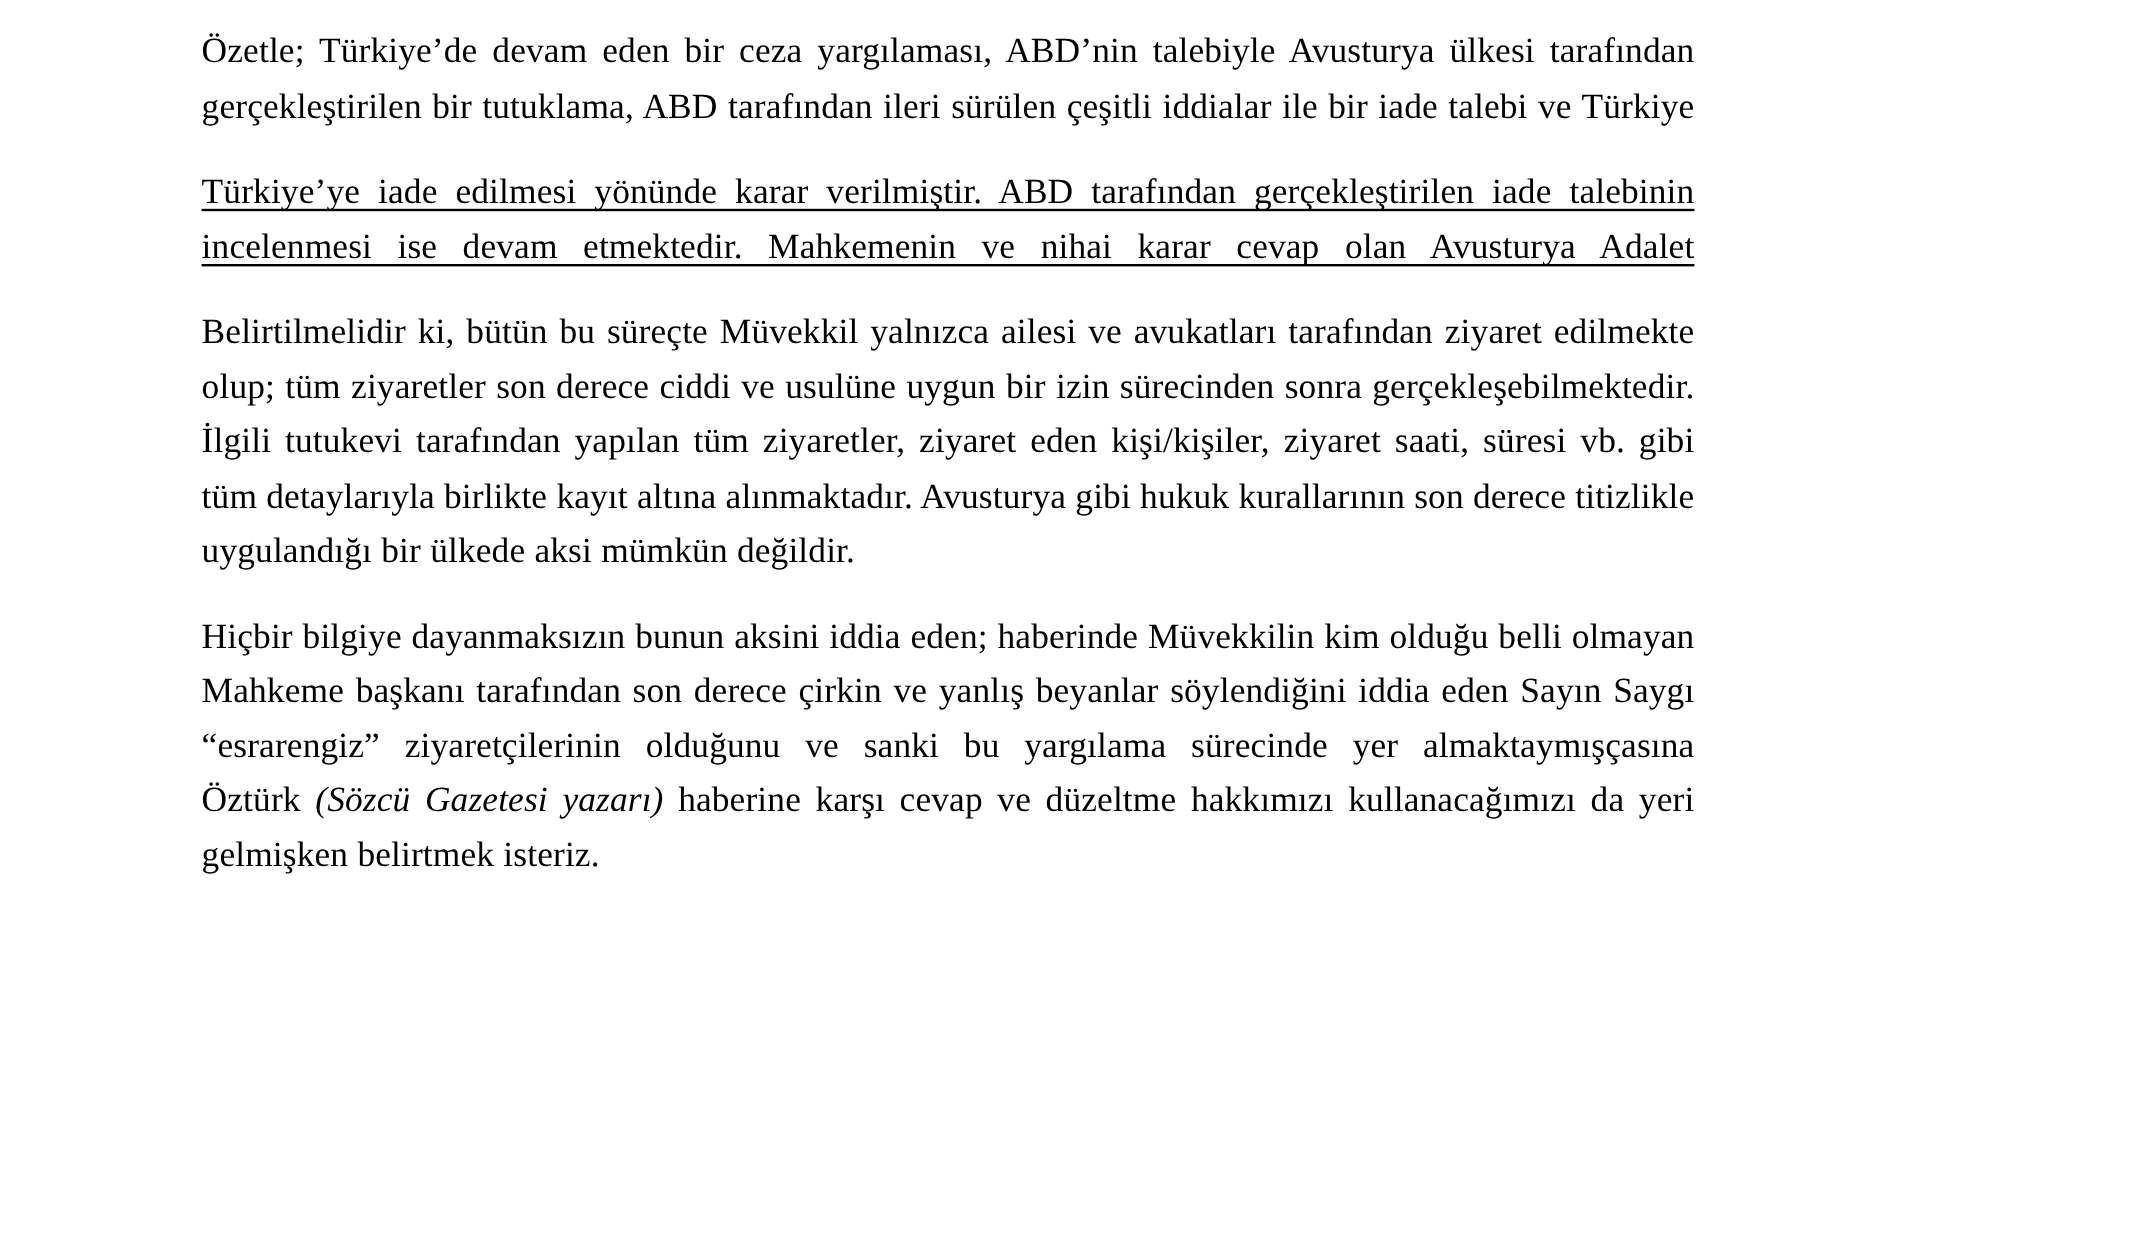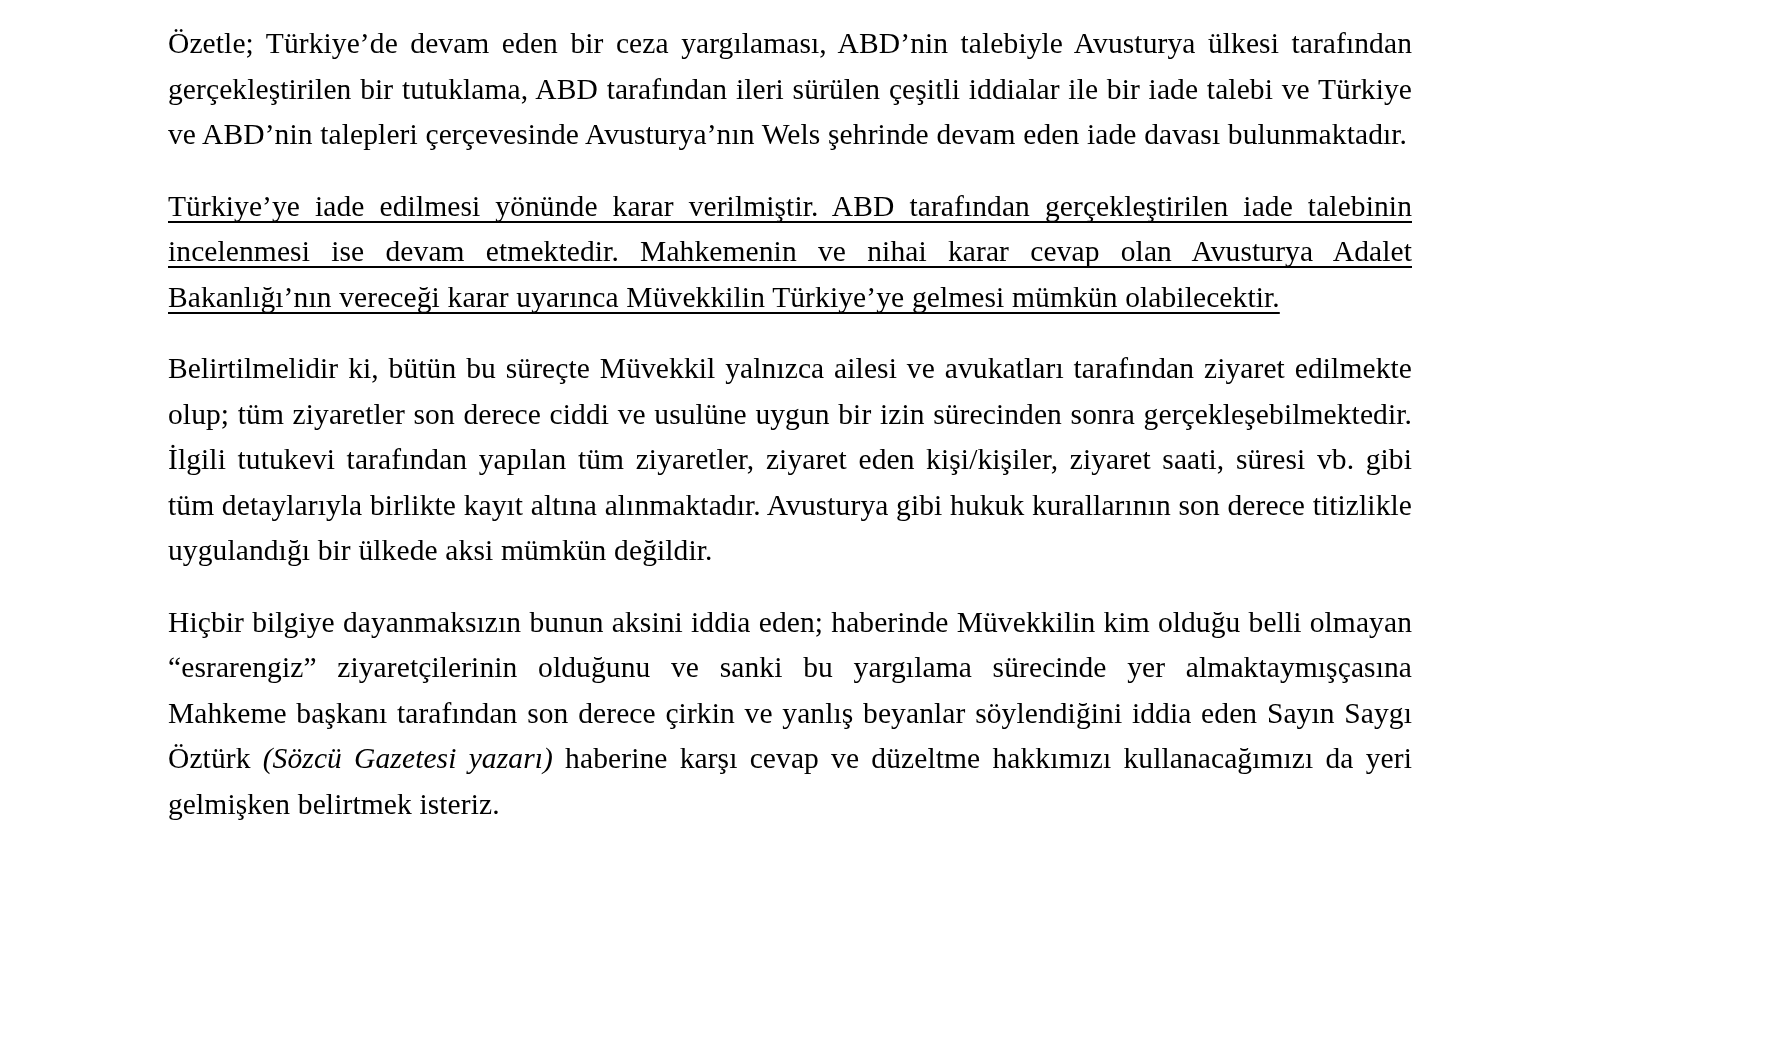--- a/index.html
+++ b/index.html
@@ -69,39 +69,37 @@
 </style>
 </head>
 <body>
 
 <div class="page">
   <div class="doc-body">
 
     <p class="para">
       <span class="jline loose">Özetle; Türkiye’de devam eden bir ceza yargılaması, ABD’nin talebiyle Avusturya ülkesi tarafından</span>
       <span class="jline loose">gerçekleştirilen bir tutuklama, ABD tarafından ileri sürülen çeşitli iddialar ile bir iade talebi ve Türkiye</span>
-      <span class="jline last">ve ABD’nin talepleri çerçevesinde Avusturya’nın Wels şehrinde devam eden iade davası bulunmaktadır.</span>
     </p>
 
     <p class="para underlined">
       <span class="jline loose">Türkiye’ye iade edilmesi yönünde karar verilmiştir. ABD tarafından gerçekleştirilen iade talebinin</span>
       <span class="jline loose">incelenmesi ise devam etmektedir. Mahkemenin ve nihai karar cevap olan Avusturya Adalet</span>
-      <span class="jline last">Bakanlığı’nın vereceği karar uyarınca Müvekkilin Türkiye’ye gelmesi mümkün olabilecektir.</span>
     </p>
 
     <p class="para">
       <span class="jline loose">Belirtilmelidir ki, bütün bu süreçte Müvekkil yalnızca ailesi ve avukatları tarafından ziyaret edilmekte</span>
       <span class="jline loose">olup; tüm ziyaretler son derece ciddi ve usulüne uygun bir izin sürecinden sonra gerçekleşebilmektedir.</span>
       <span class="jline loose">İlgili tutukevi tarafından yapılan tüm ziyaretler, ziyaret eden kişi/kişiler, ziyaret saati, süresi vb. gibi</span>
       <span class="jline loose">tüm detaylarıyla birlikte kayıt altına alınmaktadır. Avusturya gibi hukuk kurallarının son derece titizlikle</span>
       <span class="jline last">uygulandığı bir ülkede aksi mümkün değildir.</span>
     </p>
 
     <p class="para">
       <span class="jline loose">Hiçbir bilgiye dayanmaksızın bunun aksini iddia eden; haberinde Müvekkilin kim olduğu belli olmayan</span>
+      <span class="jline loose">Mahkeme başkanı tarafından son derece çirkin ve yanlış beyanlar söylendiğini iddia eden Sayın Saygı</span>
       <span class="jline loose">“esrarengiz” ziyaretçilerinin olduğunu ve sanki bu yargılama sürecinde yer almaktaymışçasına</span>
-      <span class="jline loose">Mahkeme başkanı tarafından son derece çirkin ve yanlış beyanlar söylendiğini iddia eden Sayın Saygı</span>
       <span class="jline loose"><span>Öztürk </span><span class="italic">(Sözcü Gazetesi yazarı)</span><span> haberine karşı cevap ve düzeltme hakkımızı kullanacağımızı da yeri</span></span>
       <span class="jline last">gelmişken belirtmek isteriz.</span>
     </p>
 
   </div>
 </div>
 
 </body></html>

